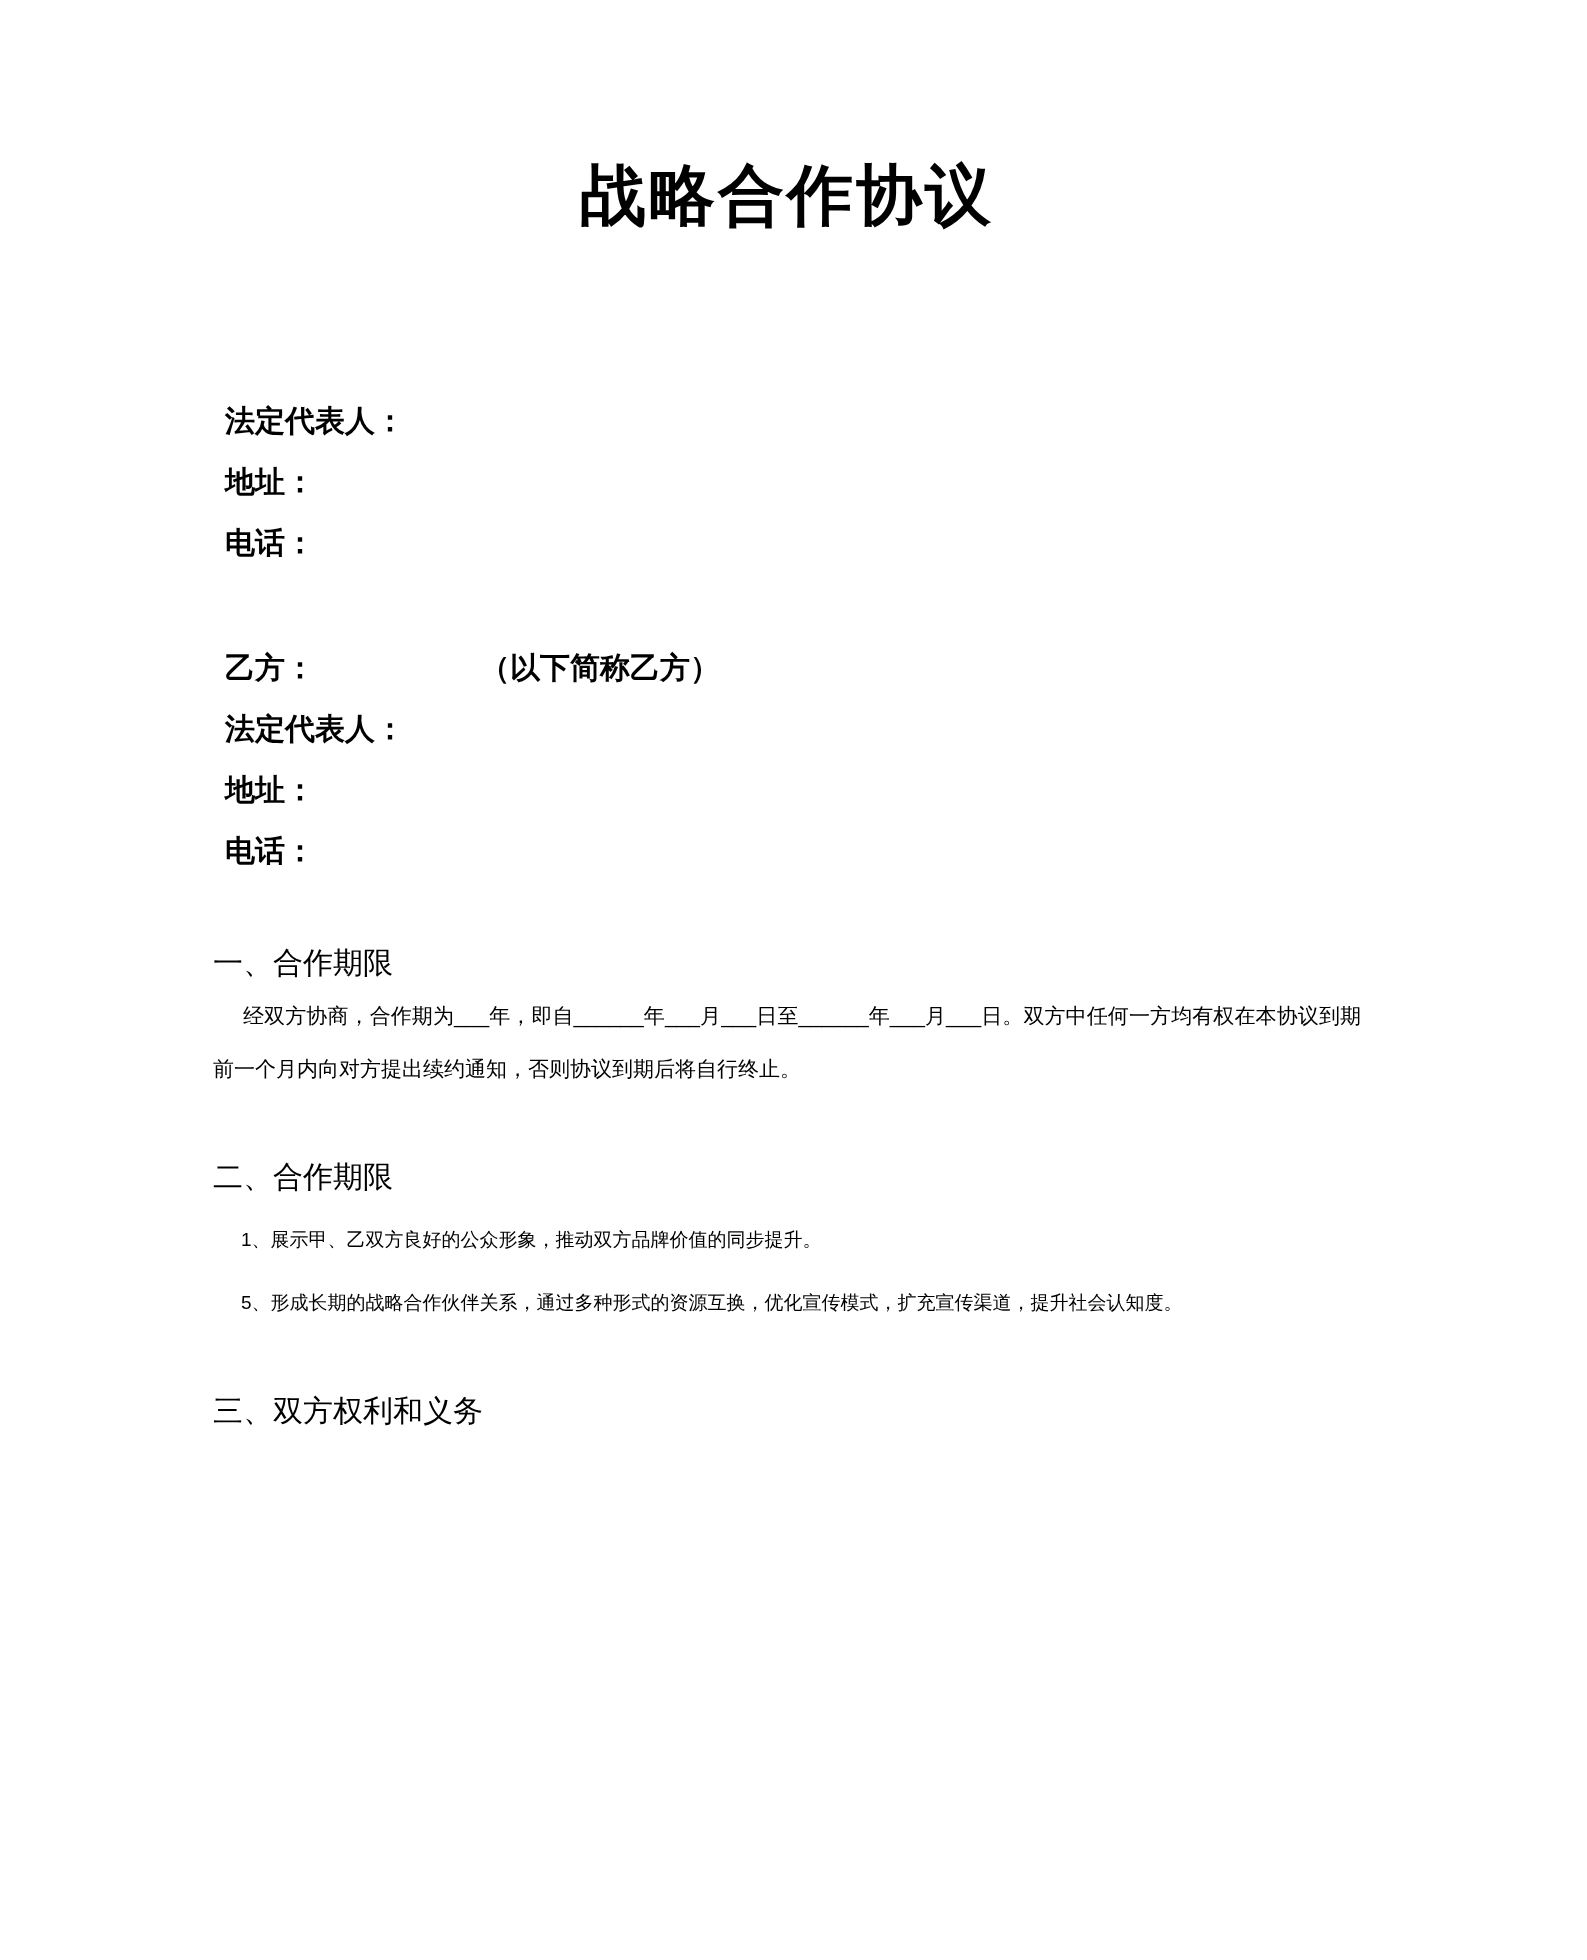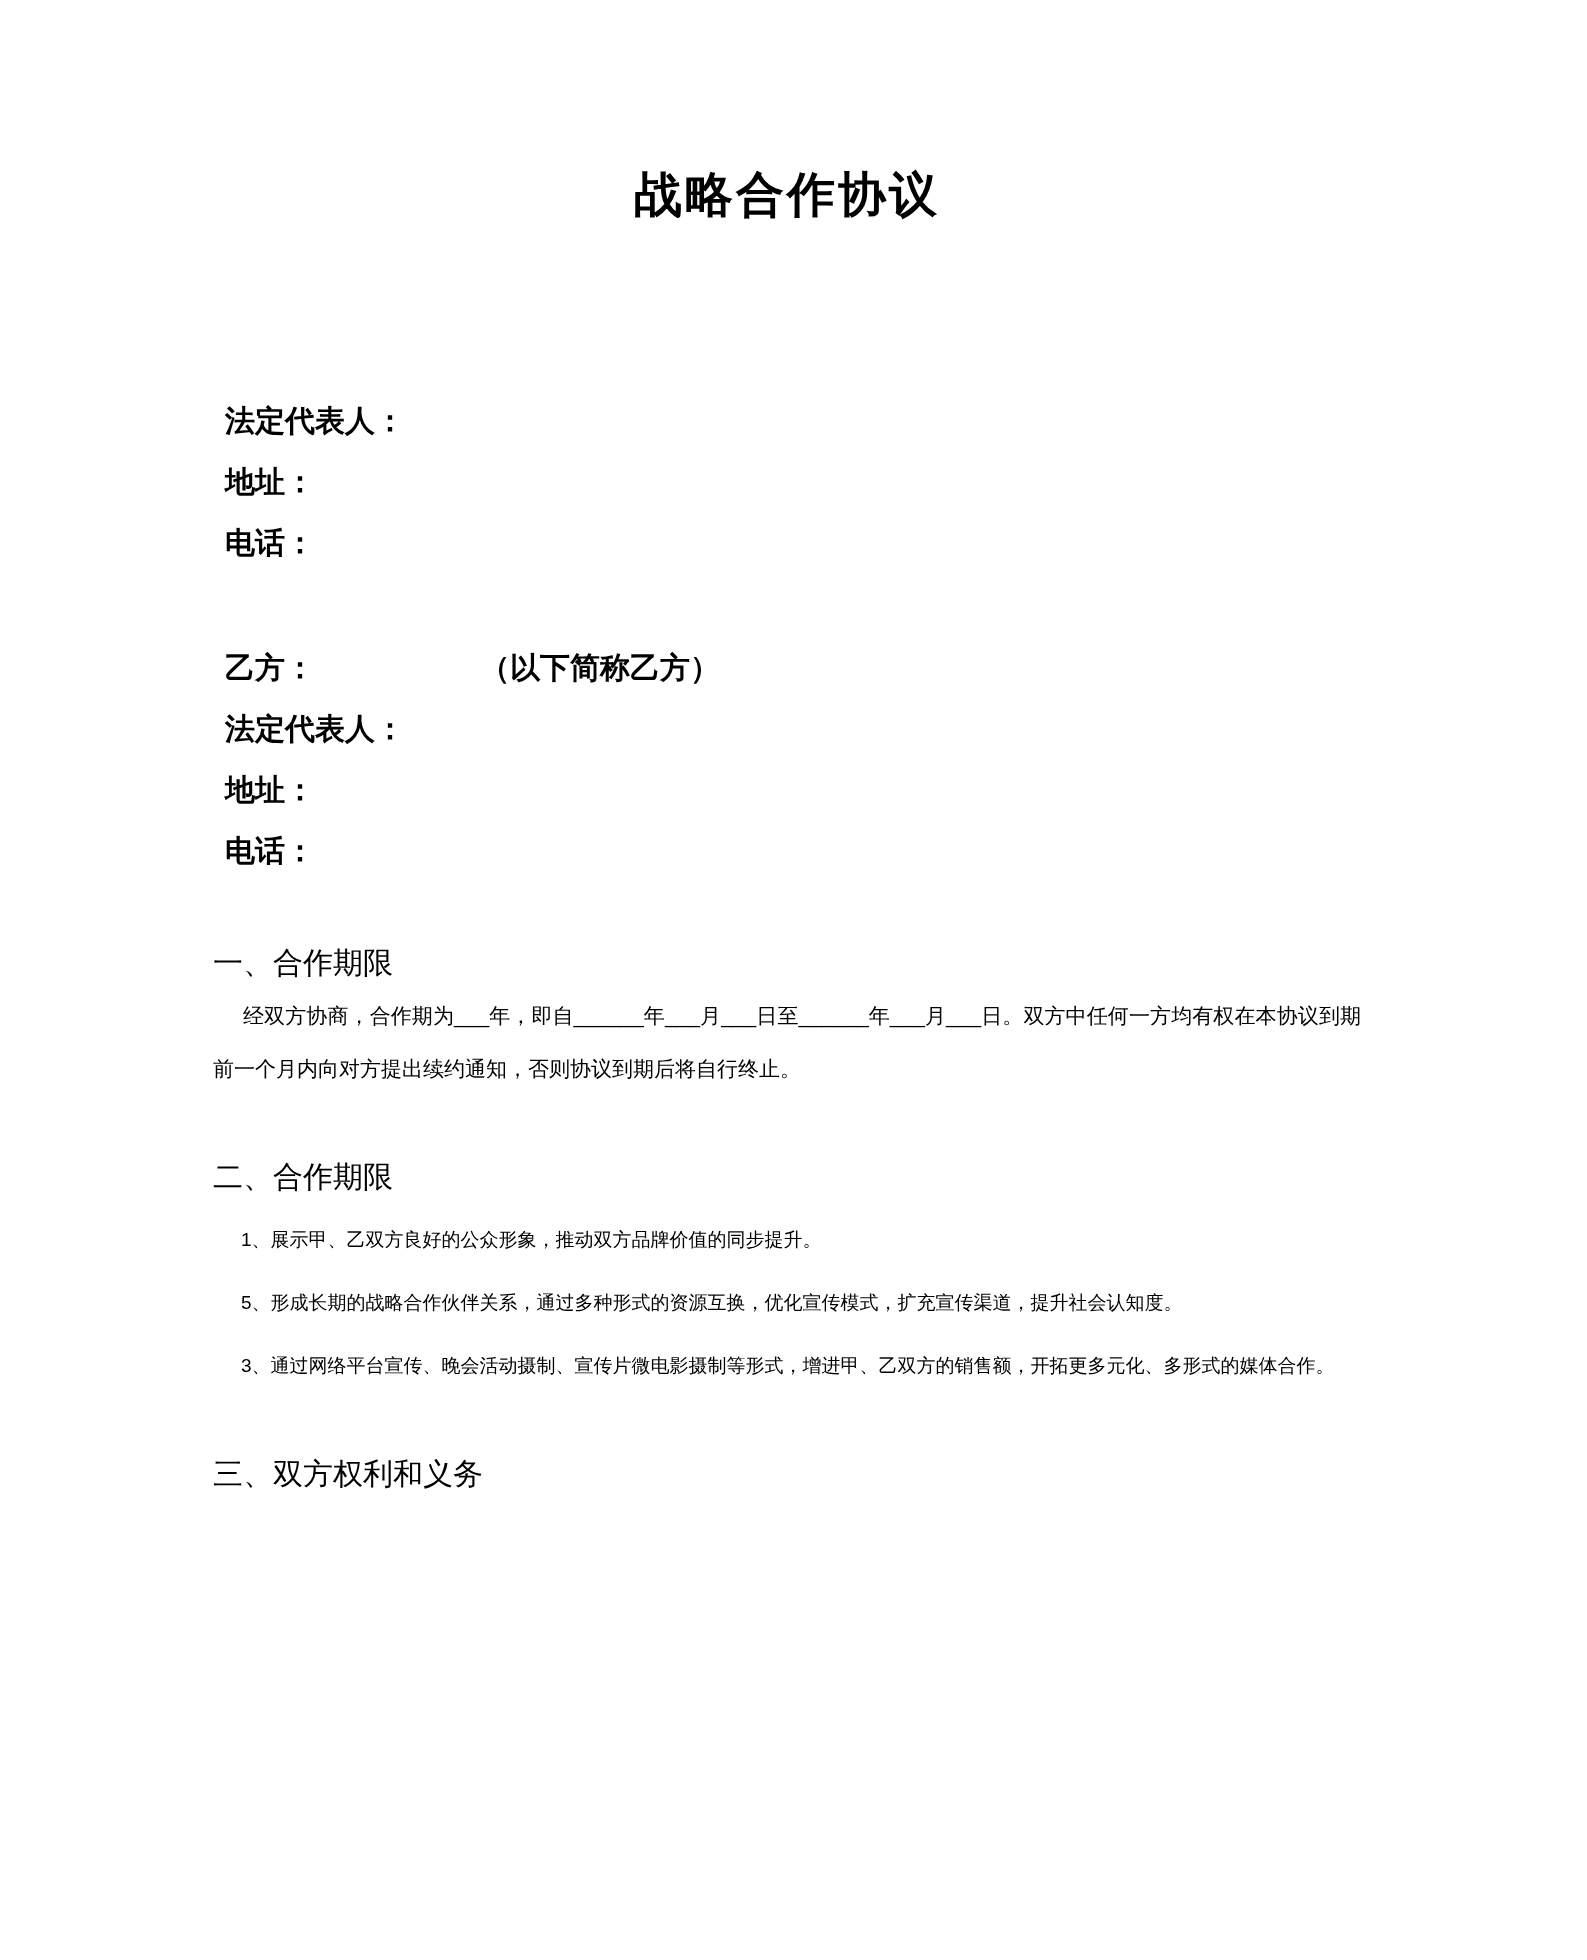--- a/index.html
+++ b/index.html
@@ -13,21 +13,21 @@
     overflow:hidden;
   }
   .content{
     position:absolute;
     left:213px;
     top:0;
     width:1148px;
   }
   .doc-title{
     margin:150px 0 0 0;
-    font-size:48px;
+    font-size:66px;
     font-weight:bold;
     text-align:center;
     letter-spacing:3px;
     line-height:90px;
   }
   .party{
     margin-top:150px;
     font-size:30px;
     font-weight:bold;
     padding-left:12px;
@@ -107,18 +107,17 @@
       </div>
     </div>
 
 
     <h2 class="section-heading">一、合作期限</h2>
     <p class="section-para">经双方协商，合作期为___年，即自______年___月___日至______年___月___日。双方中任何一方均有权在本协议到期前一个月内向对方提出续约通知，否则协议到期后将自行终止。</p>
 
     <h2 class="section-heading">二、合作期限</h2>
     <p class="item">1、展示甲、乙双方良好的公众形象，推动双方品牌价值的同步提升。</p>
     <p class="item">5、形成长期的战略合作伙伴关系，通过多种形式的资源互换，优化宣传模式，扩充宣传渠道，提升社会认知度。</p>
-    <p class="item">3、通过网络平台宣传、晚会活动摄制、宣传片微电影摄制等形式，增进甲、乙双方的销售额，开拓更多元化、多形式的媒体合作。</p>
 
     <h2 class="section-heading">三、双方权利和义务</h2>
 
   </div>
 </div>
 
 </body></html>

